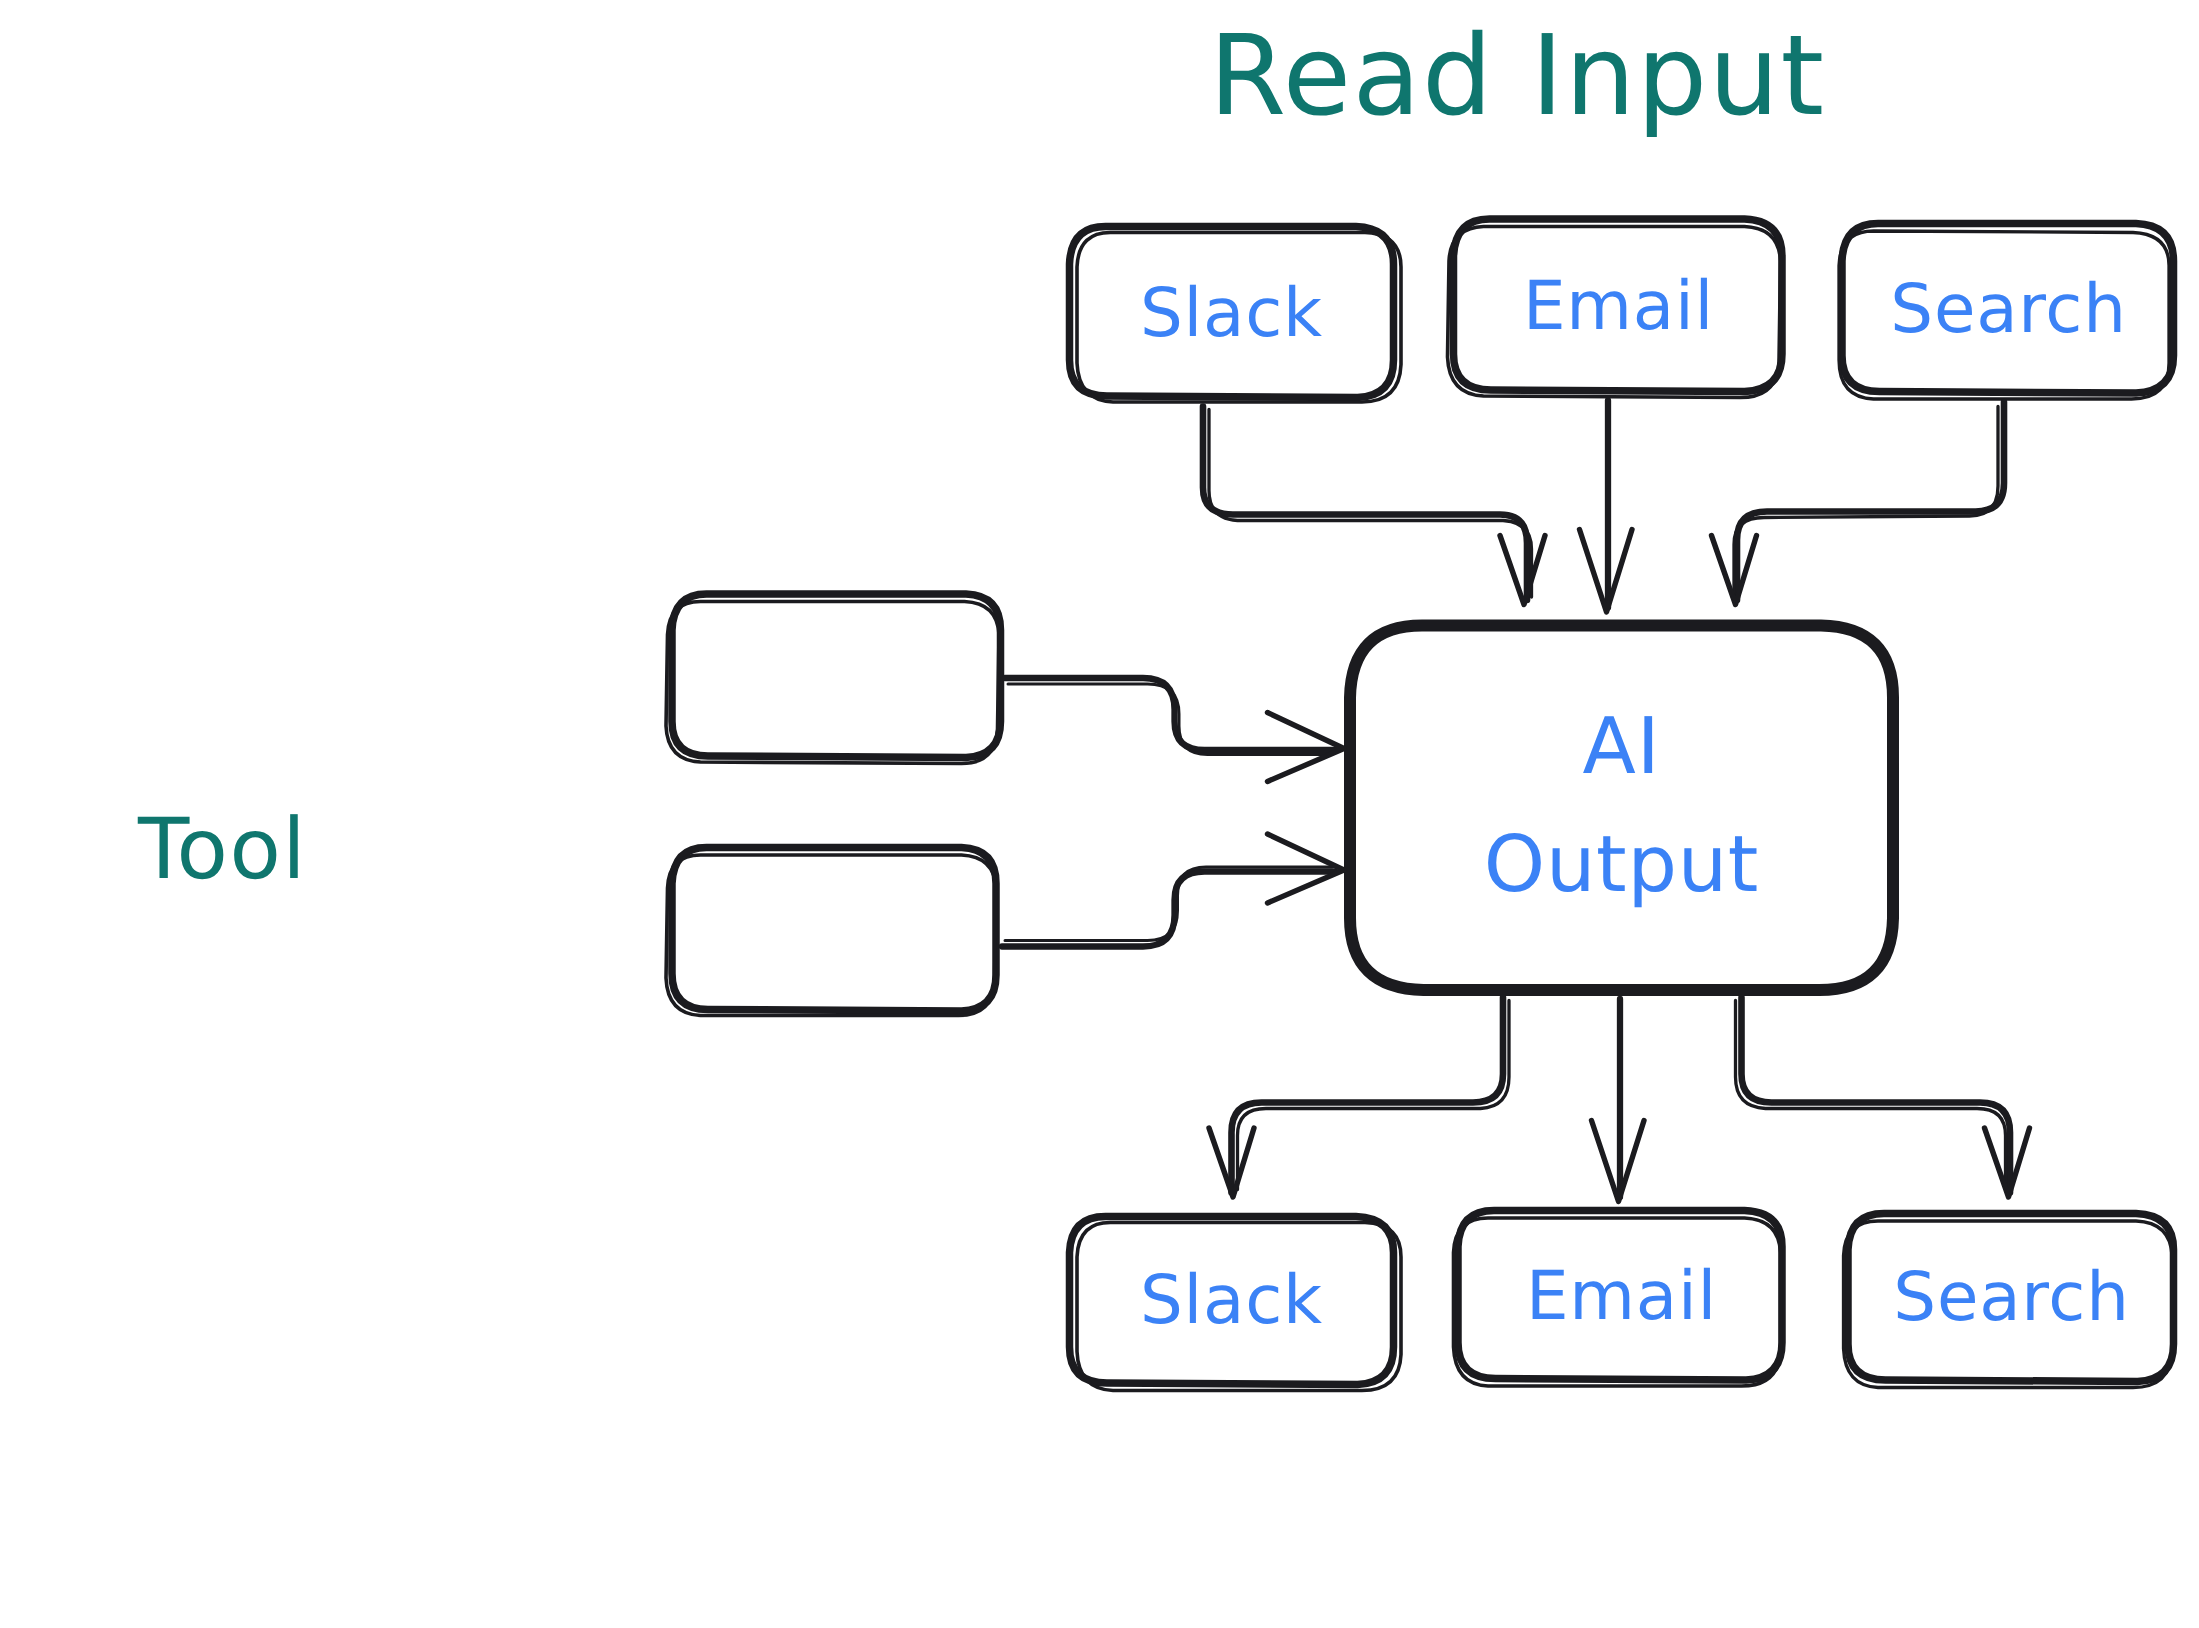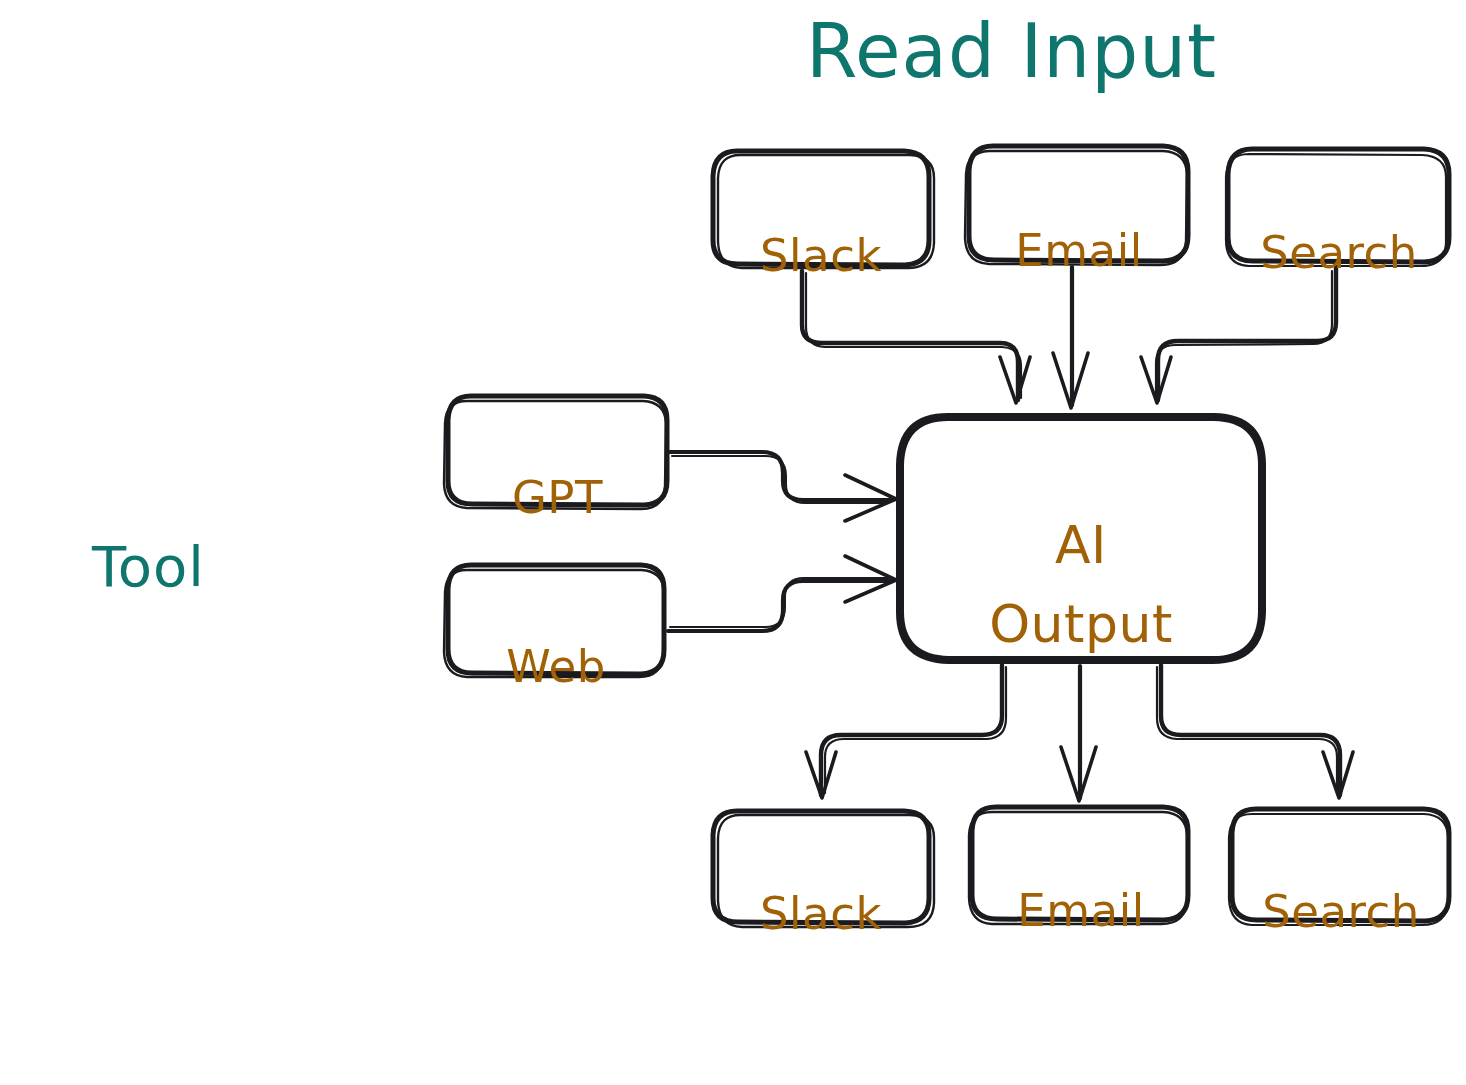--- a/index.html
+++ b/index.html
@@ -20,27 +20,26 @@
     left: 0;
     top: 0;
     width: 1466px;
     height: 1085px;
   }
   .node-label {
     position: absolute;
     display: flex;
     align-items: center;
     justify-content: center;
-    color: #a16207;
+    color: #3b82f6;
     font-family: "DejaVu Sans", sans-serif;
     font-weight: 400;
     letter-spacing: 0.5px;
     white-space: pre;
     pointer-events: none;
-    margin-top: 47px;
   }
   .section-title {
     position: absolute;
     color: #0f766e;
     font-family: "DejaVu Sans", sans-serif;
     font-weight: 400;
     letter-spacing: 1px;
     white-space: pre;
   }
   .title-read   { left: 806px;  top: 8px;   font-size: 74px; }
@@ -165,23 +164,21 @@
 
 
   <div class="section-title title-ext-2">Tool</div>
 
   <div class="node-label lbl-slack-in">Slack</div>
 
   <div class="node-label lbl-email-in">Email</div>
 
   <div class="node-label lbl-search-in">Search</div>
 
-  <div class="node-label lbl-gpt">GPT</div>
 
-  <div class="node-label lbl-web">Web</div>
 
   <div class="node-label lbl-ai">
     <span>AI</span>
     <span>Output</span>
   </div>
 
   <div class="node-label lbl-slack-out">Slack</div>
 
   <div class="node-label lbl-email-out">Email</div>
 

